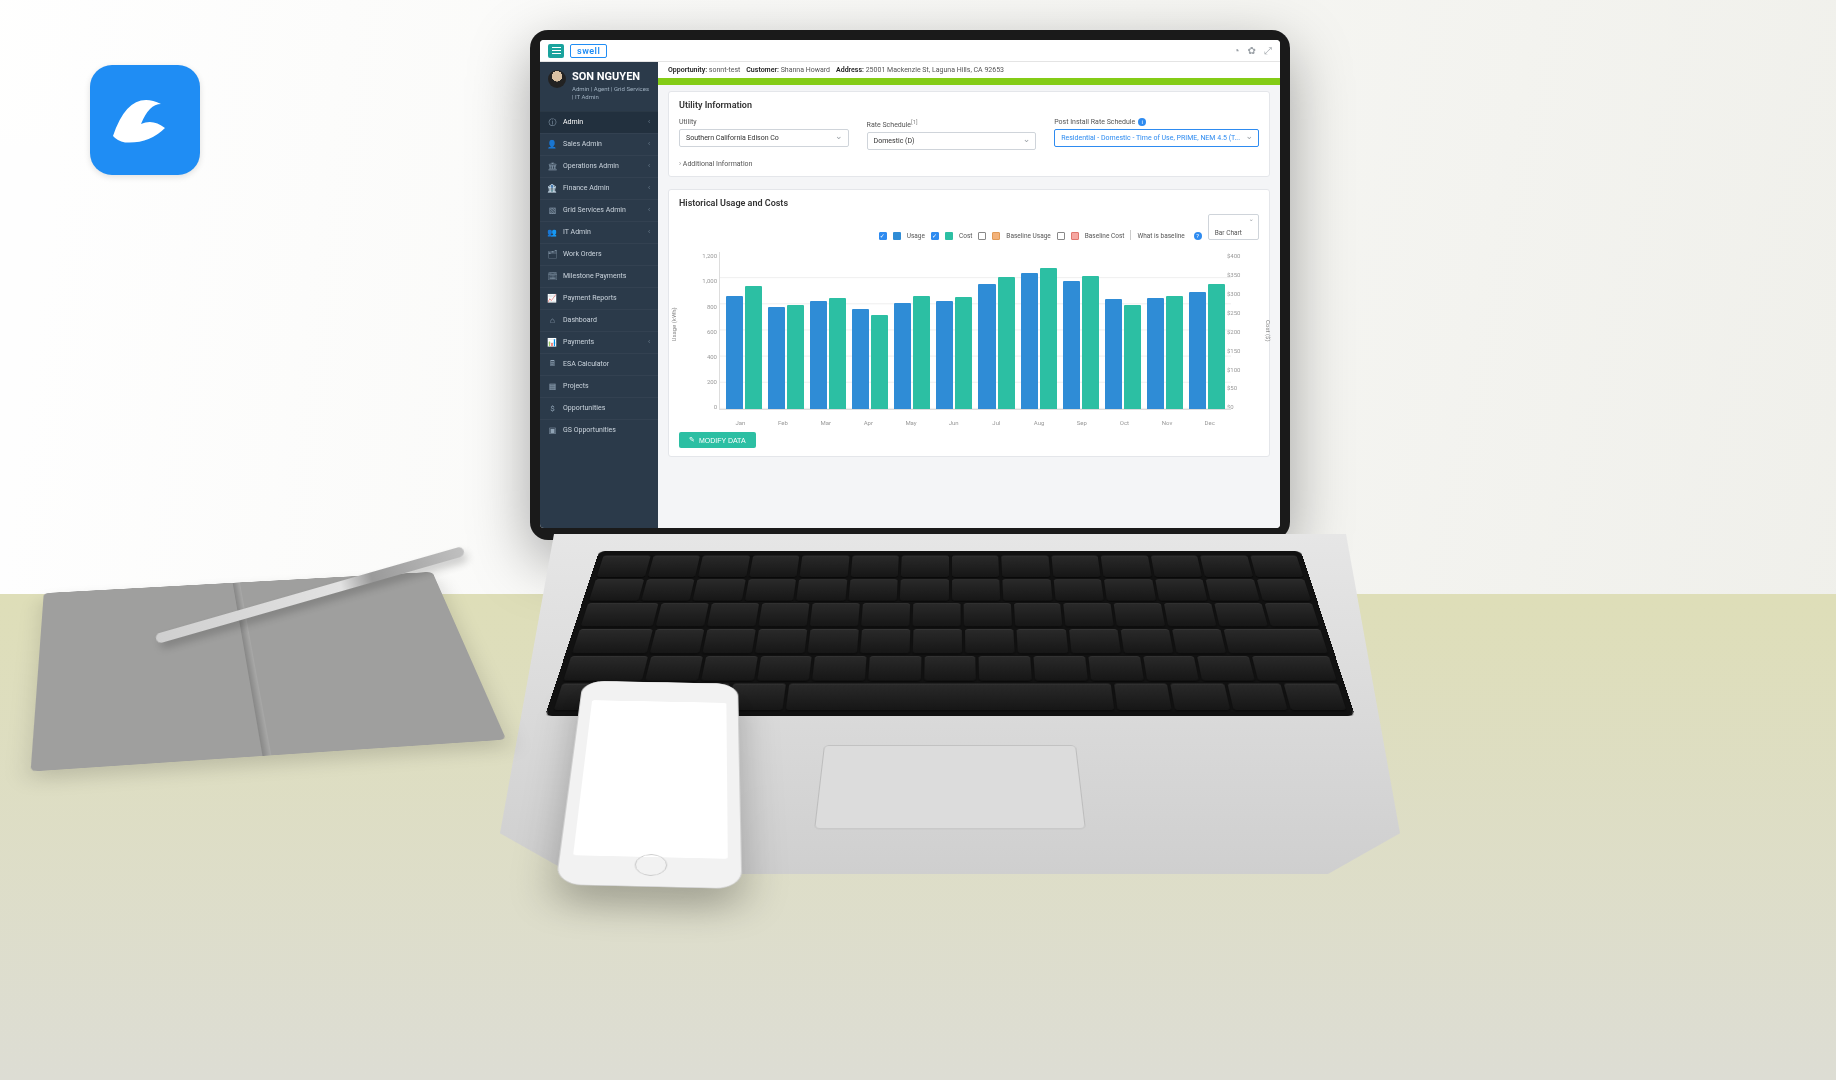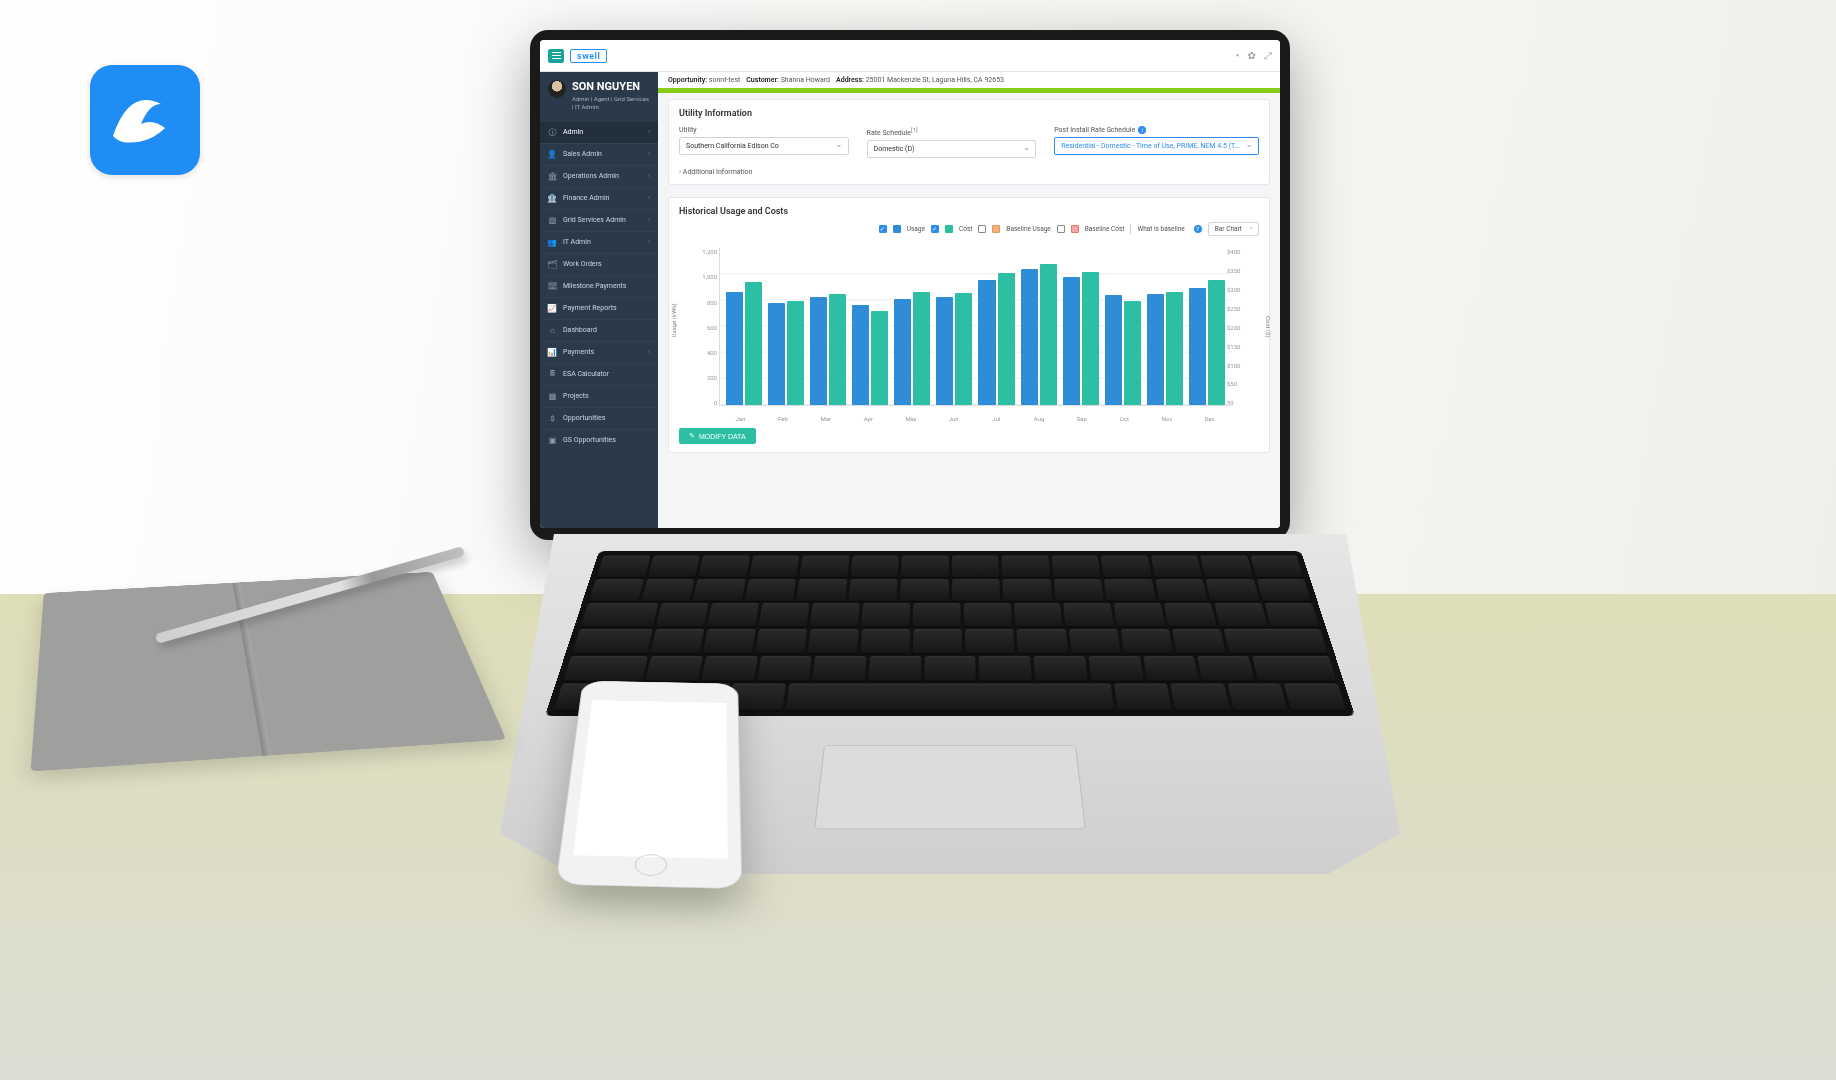--- a/index.html
+++ b/index.html
@@ -51,21 +51,21 @@
     background: #fff;
     border-radius: 4px;
     overflow: hidden;
     display: flex;
     flex-direction: column;
     font-size: 8px;
     color: #333;
   }
   
   .topbar {
-    height: 32px;
+    height: 22px;
     background: #fff;
     border-bottom: 1px solid #e4e4e4;
     display: flex; align-items: center;
     padding: 0 8px;
     gap: 6px;
   }
   .hamburger {
     width: 16px; height: 14px;
     background: #1aa39d;
     border-radius: 2px;
@@ -111,21 +111,21 @@
     border-top: 1px solid rgba(255,255,255,0.04);
     position: relative;
   }
   .nav li.active { background: #22303e; color: #fff; }
   .nav li .nicon { width: 9px; height: 9px; display: inline-flex; align-items: center; justify-content: center; color: #8fa2b4; font-size: 8px; }
   .nav li .chev { margin-left: auto; font-size: 7px; color: #6d7f90; }
   
   .main { flex: 1; background: #f4f5f7; overflow: hidden; display: flex; flex-direction: column; }
   .crumb {
     background: #fff;
-    border-bottom: 5px solid #84cc16;
+    border-bottom: 7px solid #84cc16;
     padding: 4px 10px;
     font-size: 7px; color: #555;
     display: flex; gap: 6px; flex-wrap: wrap;
   }
   .crumb b { font-weight: 600; color: #222; }
   .steps {
     padding: 8px 10px 4px 10px;
     display: flex; flex-wrap: wrap; gap: 4px 0;
   }
   .step {
@@ -175,35 +175,35 @@
     position: absolute; right: 5px; top: 1px;
     color: #9aa0a6; font-size: 9px;
   }
   .info-dot { display:inline-block; width:8px; height:8px; border-radius:50%; background:#2e8bf0; color:#fff; font-size:6px; text-align:center; line-height:8px; margin-left:3px; }
   .addl { margin-top: 10px; font-size: 7px; color: #555; cursor: pointer; }
   .addl::before { content: "› "; color: #888; }
 
   
   .chart-panel h3 { margin-bottom: 6px; }
   .legend-row {
-    display: flex; justify-content: flex-end; align-items: center; gap: 6px;
+    display: flex; justify-content: flex-end; align-items: flex-end; gap: 6px;
     font-size: 6.5px; color: #555; margin-bottom: 8px;
   }
   .chk { width: 8px; height: 8px; border: 1px solid #888; border-radius: 1px; display:inline-block; position: relative; cursor: pointer; }
   .chk.on { background: #2e8bf0; border-color: #2e8bf0; }
   .chk.on::after { content:"✓"; color:#fff; position:absolute; font-size:6px; left:0; top:-1px; }
   .swatch { width: 8px; height: 8px; display:inline-block; border-radius:1px; }
   .sw-blue { background:#2f8cd6; }
   .sw-teal { background:#2cbfa3; }
   .sw-or   { background:#f3b27a; border:1px solid #e09a57; }
   .sw-red  { background:#f6a7a1; border:1px solid #e0776f; }
   .legend-sep { border-left:1px solid #ccc; height:10px; }
   .chart-type-select {
     border: 1px solid #cfd4da;
-    border-radius: 2px; padding: 2px 16px 2px 6px;
+    border-radius: 2px; padding: 14px 16px 2px 6px;
     font-size: 6.5px; position: relative; cursor: pointer;
   }
   .chart-type-select::after { content:"⌄"; position:absolute; right:4px; top:0; color:#9aa0a6; }
 
   .chart {
     position: relative;
     height: 180px;
     padding: 4px 28px 18px 40px;
   }
   .y-left, .y-right {

